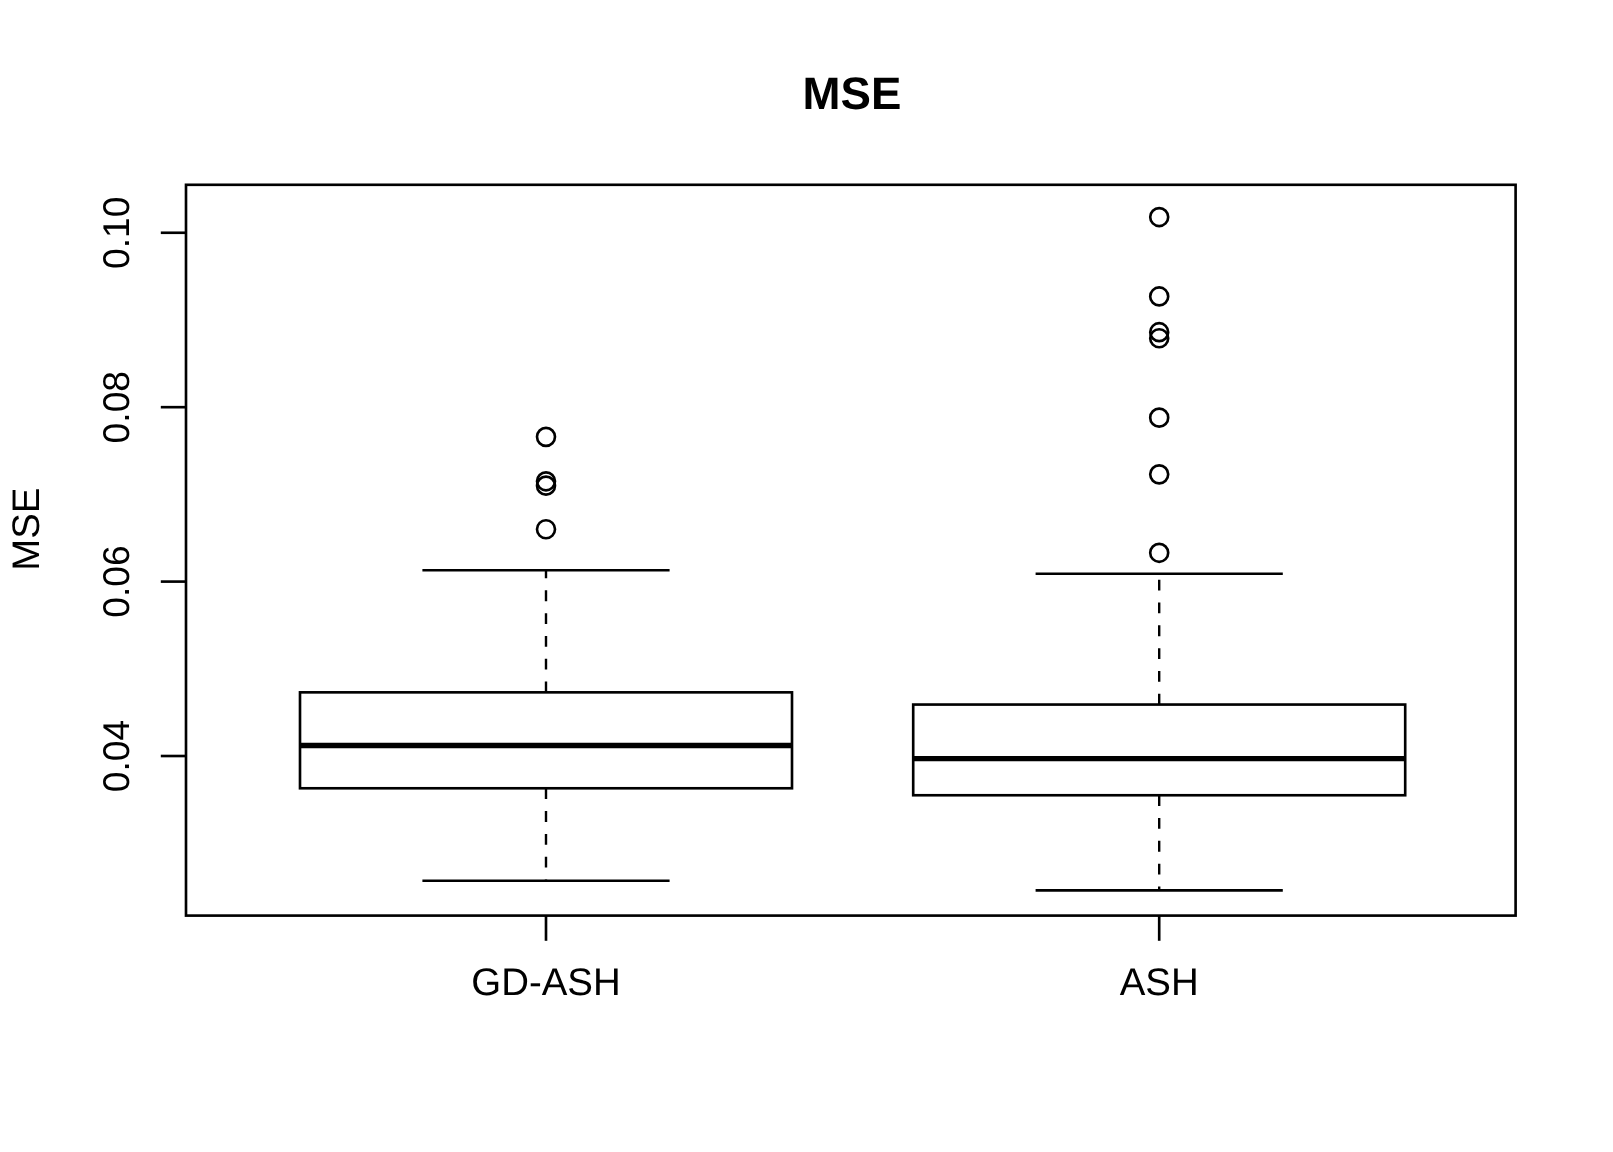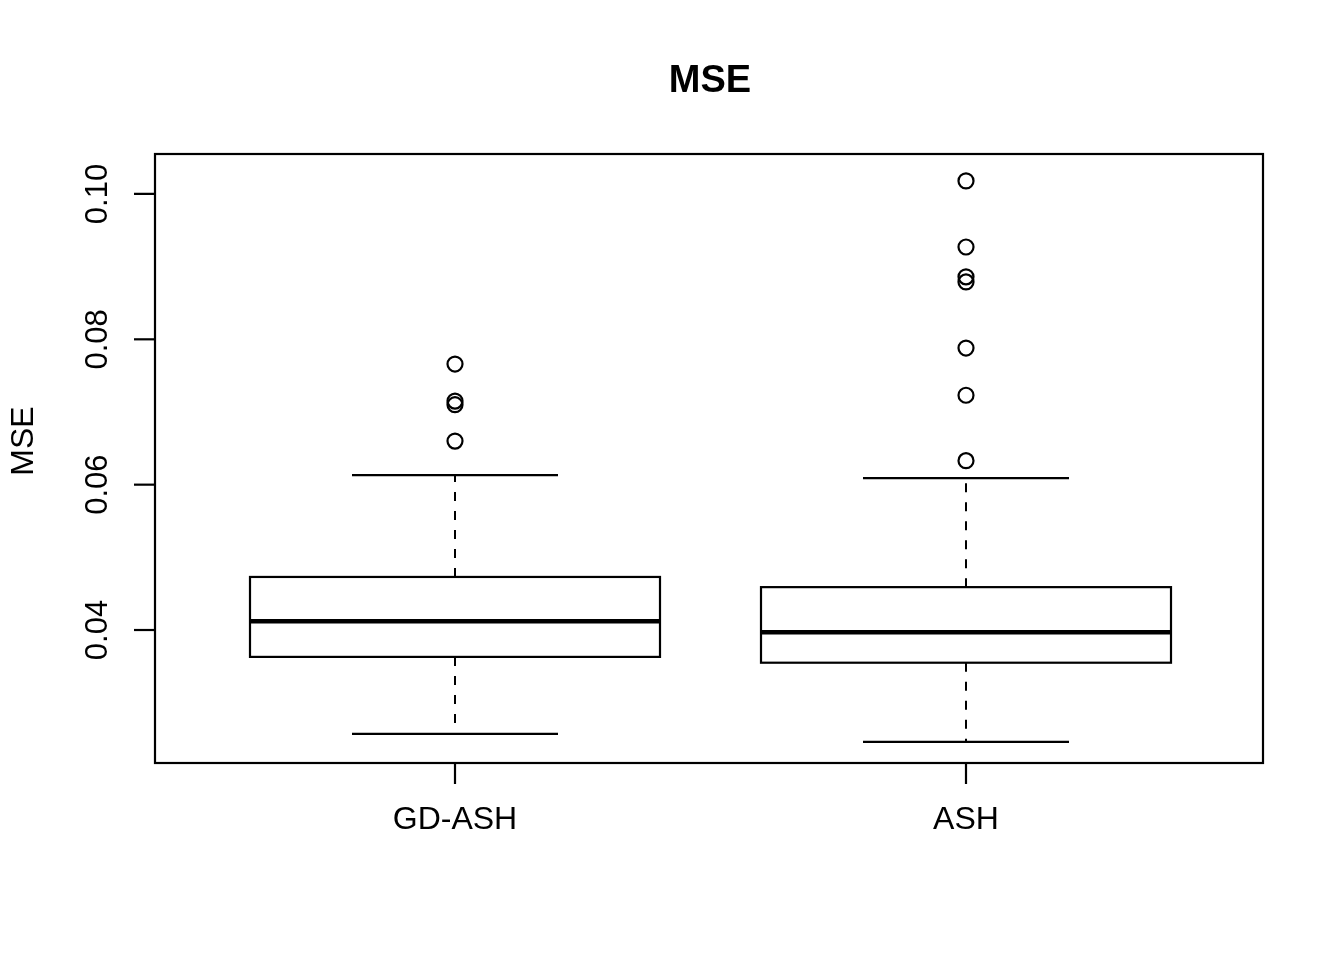--- a/index.html
+++ b/index.html
@@ -7,21 +7,20 @@
     padding: 0;
     background: #ffffff;
   }
   .figure {
     position: relative;
     width: 1344px;
     height: 960px;
     background: #ffffff;
     font-family: "Liberation Sans", sans-serif;
     overflow: hidden;
-    border-radius: 19px;
   }
   .chart-title {
     position: absolute;
     left: 710px;
     top: 79px;
     transform: translate(-50%, -50%);
     font-size: 38px;
     font-weight: bold;
     color: #000000;
     white-space: nowrap;

